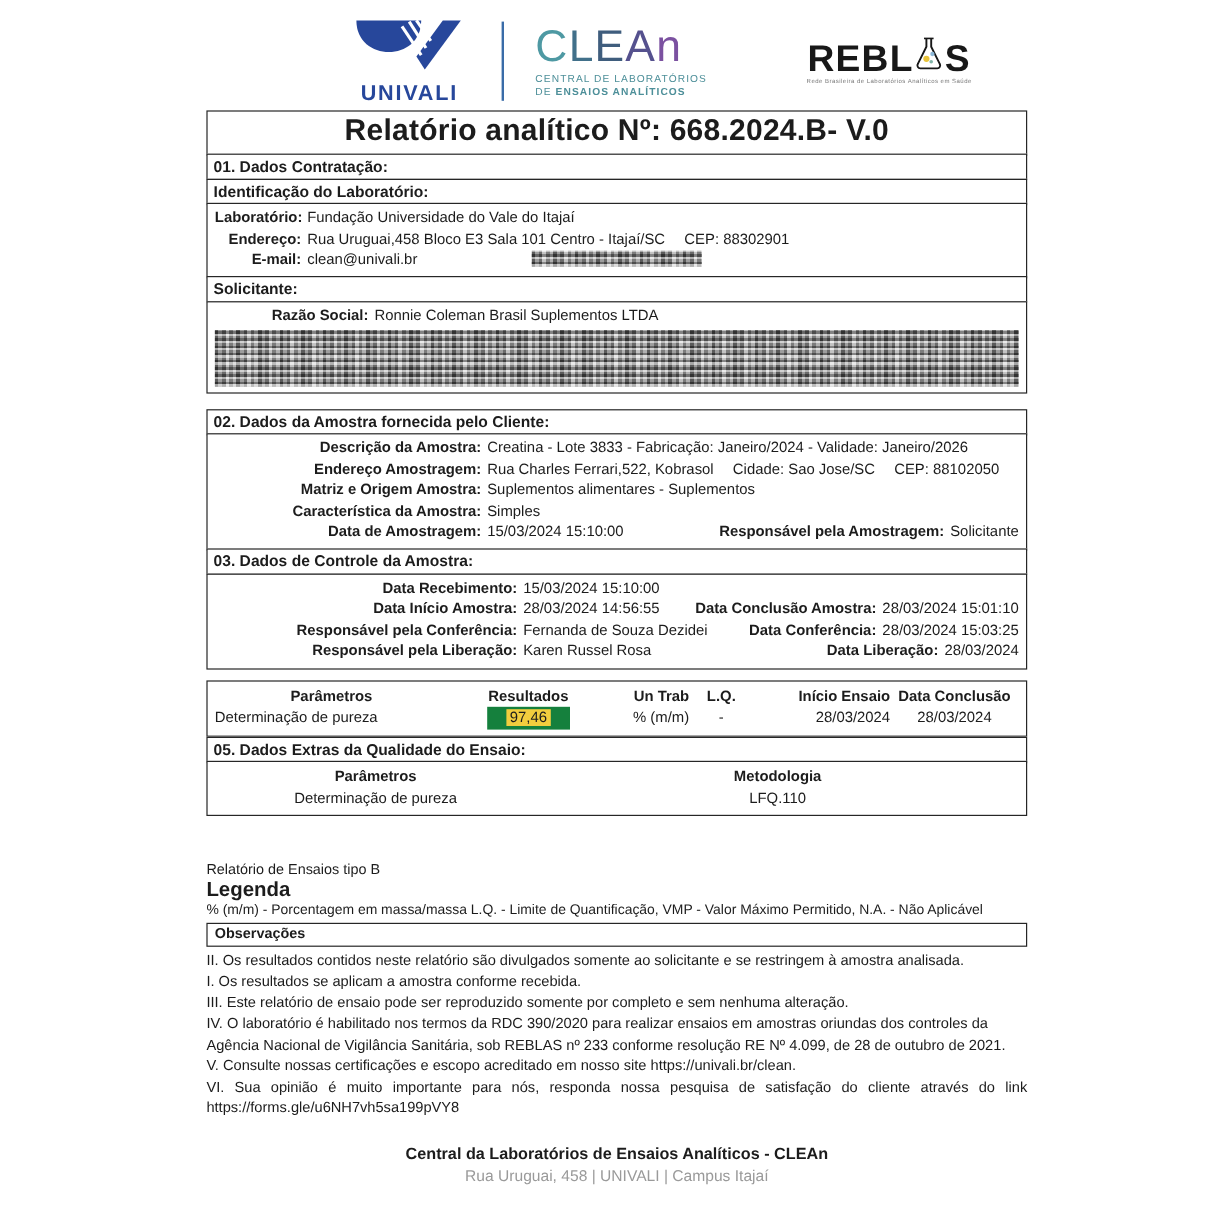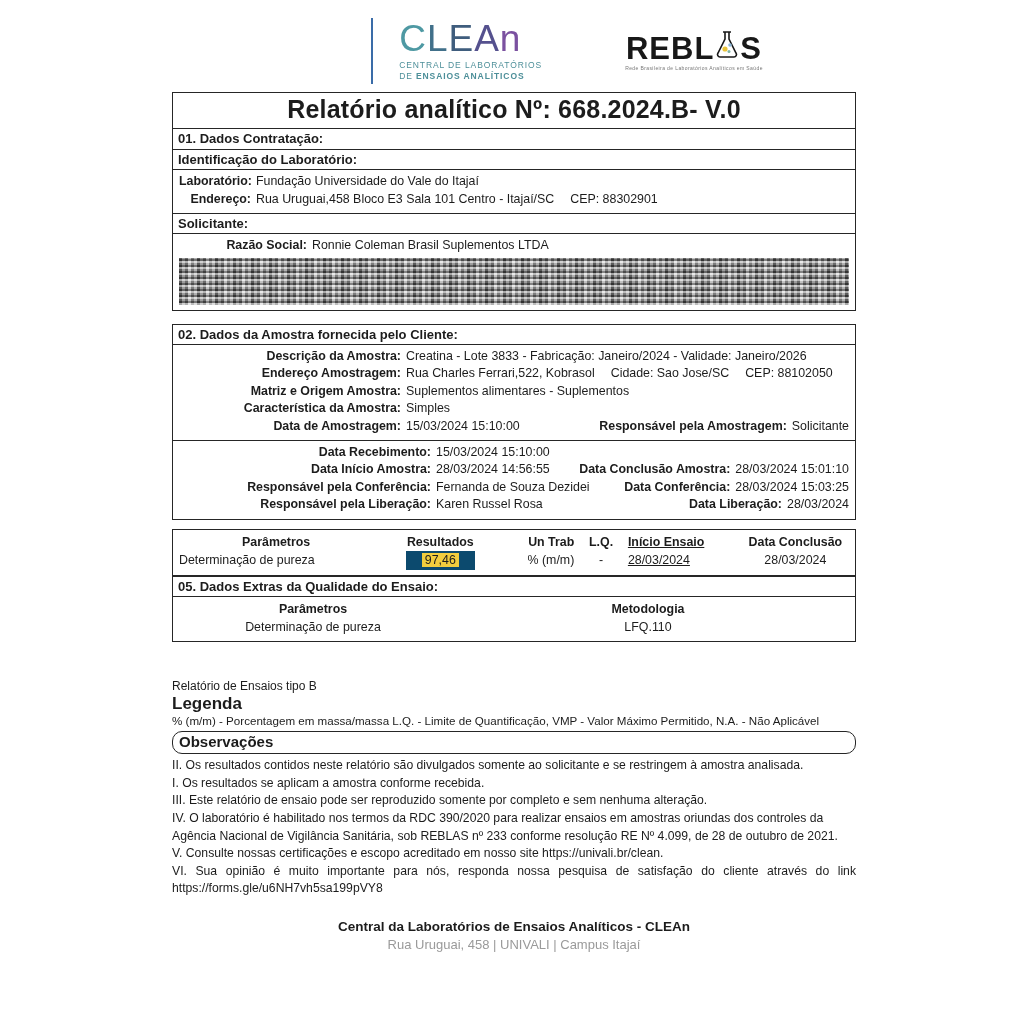--- a/index.html
+++ b/index.html
@@ -50,52 +50,66 @@
   .redact-big { width: 100%; height: 47px; margin-top: 3px; }
 
   
   .trow { display: flex; line-height: 18px; }
   .thead { font-weight: bold; }
   .c1 { flex: 0 0 29%; text-align: center; }
   .c1v { flex: 0 0 29%; text-align: left; }
   .c2 { flex: 0 0 20%; text-align: center; }
   .c3 { flex: 0 0 10%; text-align: right; }
   .c4 { flex: 0 0 8%; text-align: center; }
-  .c5 { flex: 0 0 17%; text-align: left; text-decoration: underline; }
+  .c5 { flex: 0 0 17%; text-align: right; }
   .c6 { flex: 0 0 16%; text-align: center; }
   .d1 { flex: 0 0 40%; text-align: center; }
   .d2 { flex: 0 0 60%; text-align: center; }
-  .res-cell { background: #0c4a6e; display: inline-block; padding: 0 16px 1px; }
+  .res-cell { background: #15803d; display: inline-block; padding: 0 16px 1px; }
   .res-hl { background: #f2cd3e; padding: 0 3px; }
 
   .m-s2 { margin-top: 13px; }
   .m-s4 { margin-top: 9px; }
   .m-s5 { }
 
   
   .notes { margin-top: 36px; }
   .rep-type { font-size: 12px; line-height: 17px; }
   .legend-t { font-weight: bold; font-size: 17px; line-height: 18px; }
   .legend-x { font-size: 11.6px; line-height: 16px; margin-bottom: 2px; }
-  .obs-h { font-weight: bold; font-size: 15px; padding: 1px 6px 3px; margin-top: 0; border-radius: 10px; }
+  .obs-h { font-weight: bold; font-size: 12px; padding: 1px 6px 3px; margin-top: 0; }
   .obs-list { margin-top: 3px; }
   .obs { font-size: 12.2px; line-height: 17.6px; }
   .just { text-align: justify; }
 
   
   .footer { margin-top: 20px; text-align: center; }
   .foot-title { font-weight: bold; font-size: 13.5px; line-height: 18px; }
   .foot-addr { color: #9a9a9a; font-size: 13px; line-height: 17px; }
 </style>
 </head>
 <body>
 
 <div>
 
   <div class="logos">
+    <div class="univali">
+      <span>
+        <svg width="94" height="46" viewBox="0 0 94 46">
+          <path d="M3 3 H57 C57 38 3 38 3 3 Z" fill="#27479b"></path>
+          <polygon points="60,44 90,3 75,3 53,33" fill="#27479b"></polygon>
+          <g stroke="#ffffff" stroke-width="2.6">
+            <line x1="41" y1="8" x2="57" y2="32"></line>
+            <line x1="47" y1="4" x2="61" y2="26"></line>
+            <line x1="53" y1="3" x2="65" y2="20"></line>
+          </g>
+        </svg>
+      </span>
+      <div class="univali-text">UNIVALI</div>
+    </div>
 
     <div class="logo-divider"></div>
 
     <div class="clean">
       <div class="clean-word"><span class="cl0">C</span><span class="cl1">L</span><span class="cl2">E</span><span class="cl3">A</span><span class="cl4">n</span></div>
       <div class="clean-sub">
         <div>CENTRAL DE LABORATÓRIOS</div>
         <div><span>DE </span><span class="csb">ENSAIOS ANALÍTICOS</span></div>
       </div>
     </div>
@@ -126,20 +140,24 @@
 
       <div class="box body-pad">
         <div class="kv">
           <span class="lab w1">Laboratório:</span>
           <span class="val">Fundação Universidade do Vale do Itajaí</span>
         </div>
         <div class="kv">
           <span class="lab w1">Endereço:</span>
           <span class="val"><span>Rua Uruguai,458 Bloco E3 Sala 101 Centro - Itajaí/SC</span><span class="b2">CEP</span><span>: 88302901</span></span>
         </div>
+        <div class="kv">
+          <span class="lab w1">E-mail:</span>
+          <span class="val"><span>clean@univali.br</span><span class="redact-inline px"></span></span>
+        </div>
       </div>
 
       <div class="box sec-h">Solicitante:</div>
       <div class="box body-pad">
         <div class="kv">
           <span class="lab wraz">Razão Social:</span>
           <span class="val">Ronnie Coleman Brasil Suplementos LTDA</span>
         </div>
         <div class="redact-big px"></div>
       </div>
@@ -169,20 +187,21 @@
               <span class="lab w2">Data de Amostragem:</span>
               <span class="val">15/03/2024 15:10:00</span>
             </span>
           <span class="rgt">
               <span class="lab">Responsável pela Amostragem:</span>
               <span class="val">Solicitante</span>
             </span>
         </div>
       </div>
 
+      <div class="box sec-h">03. Dados de Controle da Amostra:</div>
       <div class="box body-pad">
         <div class="kv2">
           <span class="kv">
               <span class="lab w3">Data Recebimento:</span>
               <span class="val">15/03/2024 15:10:00</span>
             </span>
           <span class="rgt">
               <span class="lab"></span>
               <span class="val"></span>
             </span>

